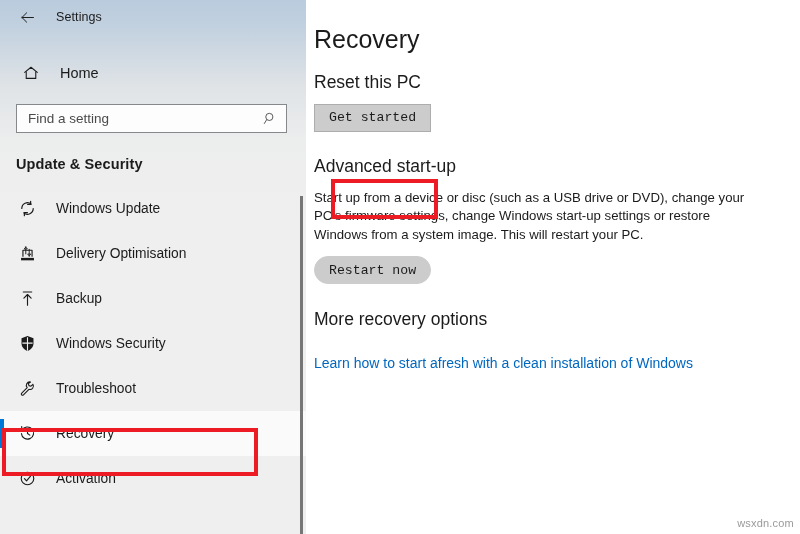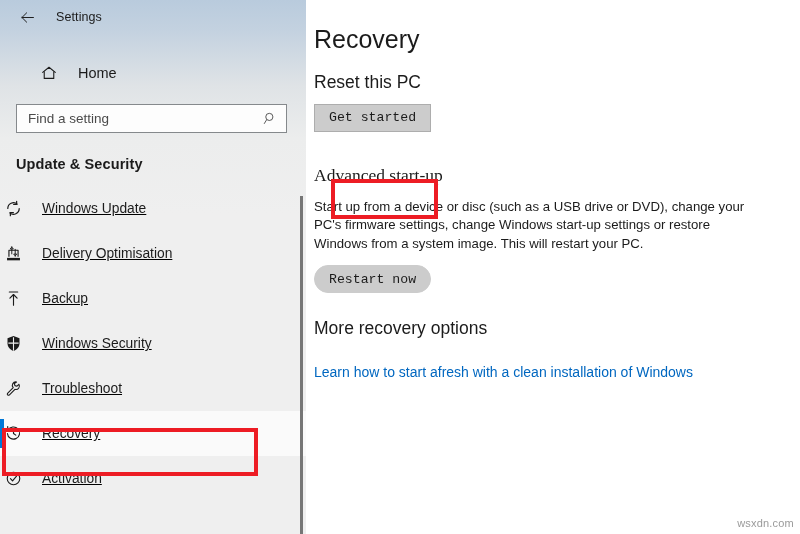--- a/index.html
+++ b/index.html
@@ -59,21 +59,20 @@
     letter-spacing: .1px;
   }
 
   .home-row {
     display: flex;
     align-items: center;
     height: 34px;
     margin-top: 22px;
     padding-left: 20px;
     box-sizing: border-box;
-    margin-left: 18px;
   }
   .home-icon {
     width: 22px;
     height: 22px;
     display: flex;
     align-items: center;
     justify-content: center;
     color: #1b1b1b;
   }
   .home-label {
@@ -122,23 +121,22 @@
   }
 
   .nav-list {
     margin-top: 14px;
   }
   .nav-item {
     position: relative;
     display: flex;
     align-items: center;
     height: 45px;
-    padding-left: 2px;
-    box-sizing: border-box;
-    text-decoration: underline;
+    padding-left: 16px;
+    box-sizing: border-box;
   }
   .nav-item.selected {
     background: #fafafa;
   }
   .nav-item.selected .sel-bar {
     position: absolute;
     left: 0;
     top: 8px;
     bottom: 8px;
     width: 4px;
@@ -375,21 +373,21 @@
 
   <div class="main">
 
     <h1 class="page-title">Recovery</h1>
 
     <h2 class="sub-head">Reset this PC</h2>
     <div class="btn-wrap">
       <button class="btn">Get started</button>
     </div>
 
-    <h2 class="sub-head" style="margin-top:33px;font-family:Liberation Serif, serif;">Advanced start-up</h2>
+    <h2 class="sub-head" style="margin-top:24px;">Advanced start-up</h2>
     <p class="body-text">Start up from a device or disc (such as a USB drive or DVD), change your PC's firmware settings, change Windows start-up settings or restore Windows from a system image. This will restart your PC.</p>
     <div class="btn-wrap">
       <button class="btn flat">Restart now</button>
     </div>
 
     <h2 class="sub-head" style="margin-top:25px;">More recovery options</h2>
     <a class="link" href="#">Learn how to start afresh with a clean installation of Windows</a>
 
     <div class="watermark">wsxdn.com</div>
   </div>

